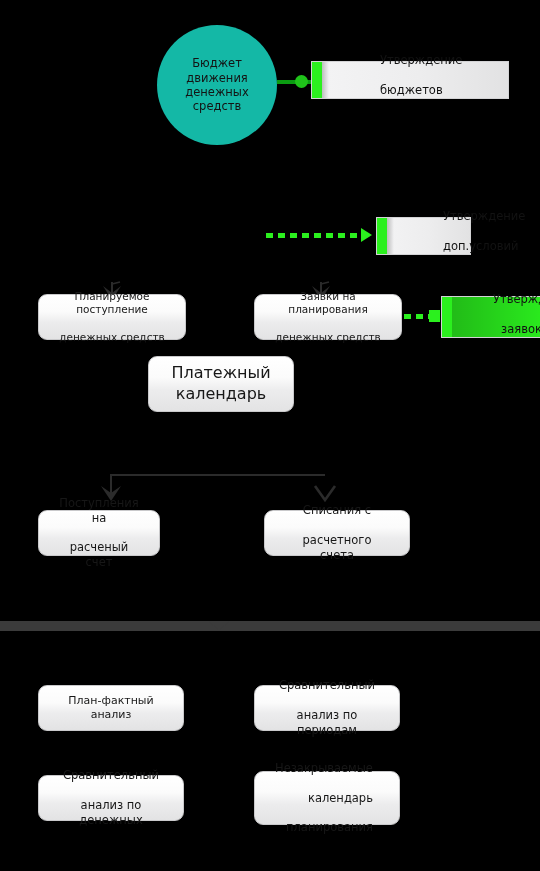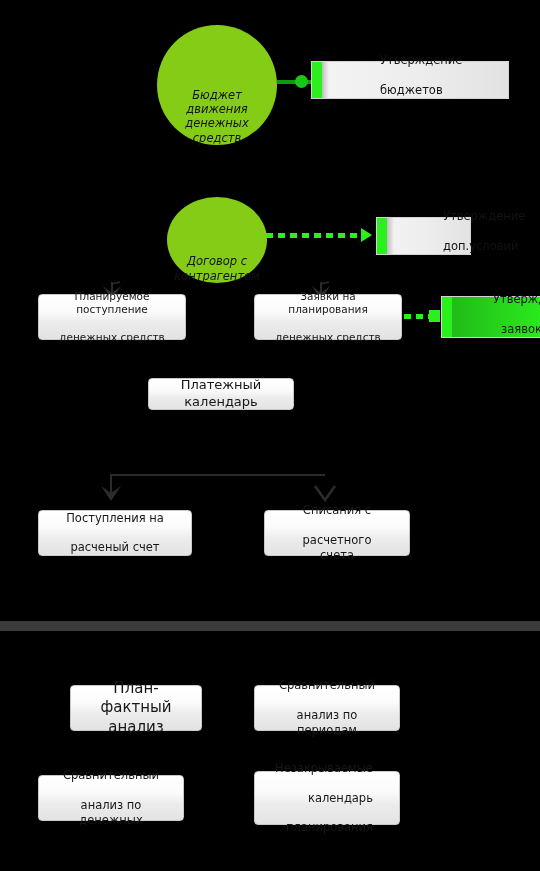--- a/index.html
+++ b/index.html
@@ -17,37 +17,36 @@
   #canvas {
     position: absolute;
     left: 0; top: 0;
     width: 540px;
     height: 871px;
   }
   
   .circle {
     position: absolute;
     border-radius: 50%;
-    background: #84cc16;
+    background: #14b8a6;
     display: flex;
-    align-items: flex-end;
+    align-items: center;
     justify-content: center;
     text-align: center;
     color: #141414;
     line-height: 1.25;
     box-sizing: border-box;
-    font-style: italic;
   }
   .circle span { display: block; padding: 0 12px; }
 
   
   .rbox {
     position: absolute;
     box-sizing: border-box;
-    border-radius: 4px;
+    border-radius: 9px;
     background: linear-gradient(180deg,#ffffff 0%,#fbfbfb 38%,#ececed 62%,#e3e3e4 100%);
     border: 1px solid #c9c9cb;
     display: flex;
     align-items: center;
     justify-content: center;
     text-align: center;
     color: #171717;
     line-height: 1.3;
   }
   .rbox.left { justify-content: flex-start; text-align: right; }
@@ -142,26 +141,20 @@
     <span class="shade"></span>
     <span style="padding-left:24px;">
       <span>Утверждение</span><br>
       <span>бюджетов</span>
     </span>
   </div>
 
   <div class="gdash" style="left:266px; top:233px; width:98px;"></div>
   <div class="garrow" style="left:361px; top:228px;"></div>
 
-  <div class="circle" style="left:167px; top:197px; width:100px; height:86px; font-size:11.5px;">
-    <span>
-      <span style="display: block;">Договор с</span>
-      <span style="display: block;">контрагентом</span>
-    </span>
-  </div>
 
   <div class="abox" style="left:376px; top:217px; width:95px; height:38px; font-size:11.5px;">
     <span class="gbar"></span>
     <span class="shade"></span>
     <span style="padding-left:22px;">
       <span>Утверждение</span><br>
       <span>доп.условий</span>
     </span>
   </div>
 
@@ -196,54 +189,54 @@
 
   <div class="abox center" style="left:441px; top:296px; width:103px; height:42px; font-size:11.5px;">
     <span class="gbar"></span>
     <span class="shade"></span>
     <span style="padding-left:14px;">
       <span>Утверждение</span><br>
       <span>заявок</span>
     </span>
   </div>
 
-  <div class="rbox" style="left:148px; top:378px; width:146px; height:32px; font-size:13px;">
+  <div class="rbox" style="left:148px; top:356px; width:146px; height:56px; font-size:16px;">
     <span>Платежный календарь</span>
   </div>
 
   <div class="dline" style="left:110px; top:474px; width:215px; height:2px;"></div>
   <div class="dline" style="left:110px; top:474px; width:2px; height:16px;"></div>
 
   <svg class="ic" style="left:97px; top:481px; width:28px; height:22px;" viewBox="0 0 28 22">
     <path d="M14 0 L14 16" stroke="#2b2b2b" stroke-width="2" fill="none"></path>
     <path d="M4 5 L14 20 L24 5 L14 12 Z" fill="#2b2b2b"></path>
   </svg>
 
   <svg class="ic" style="left:311px; top:481px; width:28px; height:22px;" viewBox="0 0 28 22">
     <path d="M4 5 L14 19 L24 5" stroke="#2b2b2b" stroke-width="2.6" fill="none"></path>
   </svg>
 
-  <div class="rbox" style="left:38px; top:510px; width:154px; height:46px; font-size:11.5px;">
+  <div class="rbox" style="left:38px; top:510px; width:122px; height:46px; font-size:11.5px;">
     <span>
       <span>Поступления на</span><br>
       <span>расченый счет</span>
     </span>
   </div>
 
   <div class="rbox" style="left:247px; top:510px; width:146px; height:46px; font-size:11.5px;margin-left:17px;">
     <span>
       <span>Списания с</span><br>
       <span>расчетного счета</span>
     </span>
   </div>
 
   <div class="sepbar" style="left:0px; top:621px; width:540px; height:10px;"></div>
   <div class="sepnotch" style="left:208px; top:621px;"></div>
 
-  <div class="rbox" style="left:38px; top:685px; width:132px; height:46px; font-size:15px;margin-left:32px;">
+  <div class="rbox" style="left:38px; top:685px; width:146px; height:46px; font-size:11px;">
     <span>План-фактный анализ</span>
   </div>
 
   <div class="rbox" style="left:254px; top:685px; width:146px; height:46px; font-size:11.5px;">
     <span>
       <span>Сравнительный</span><br>
       <span>анализ по периодам</span>
     </span>
   </div>
 

